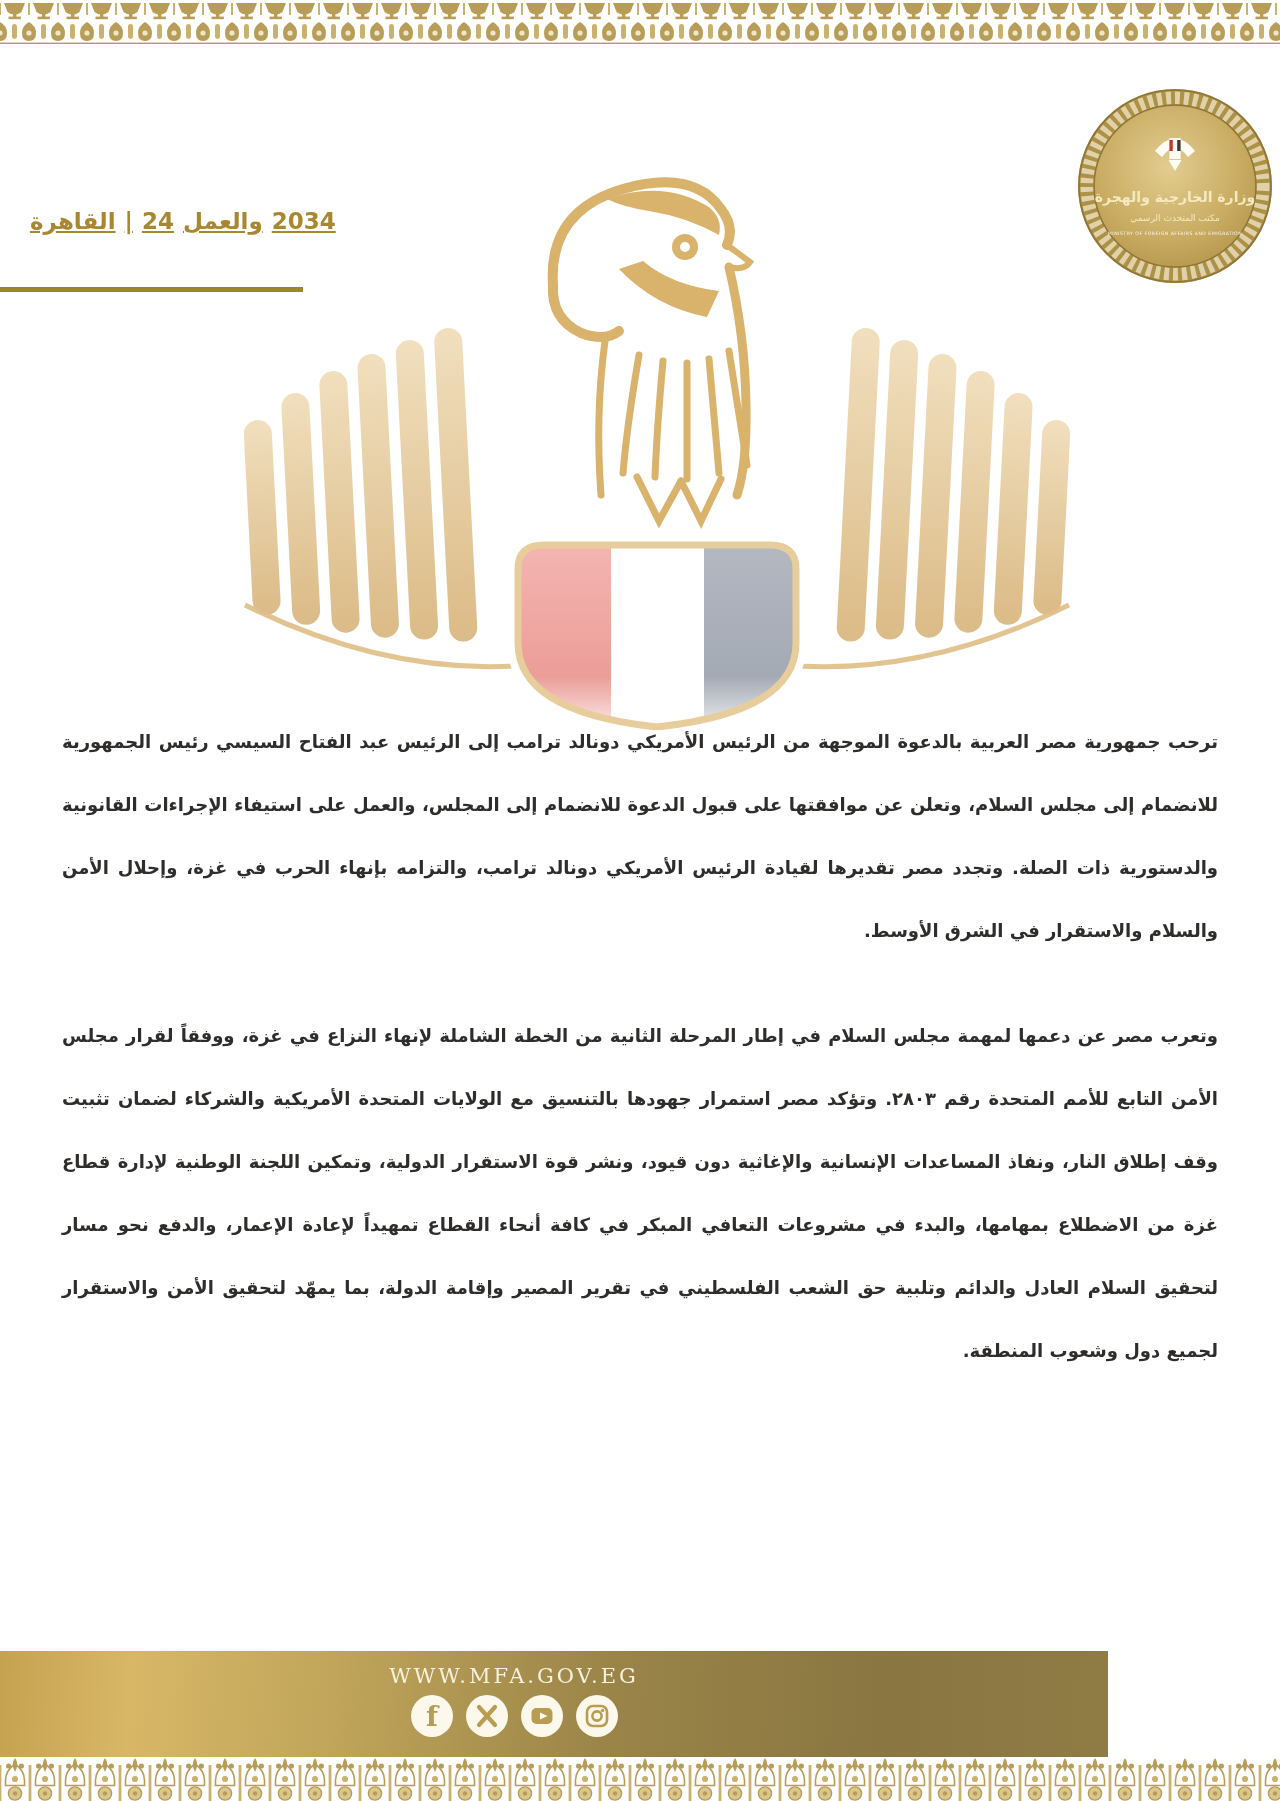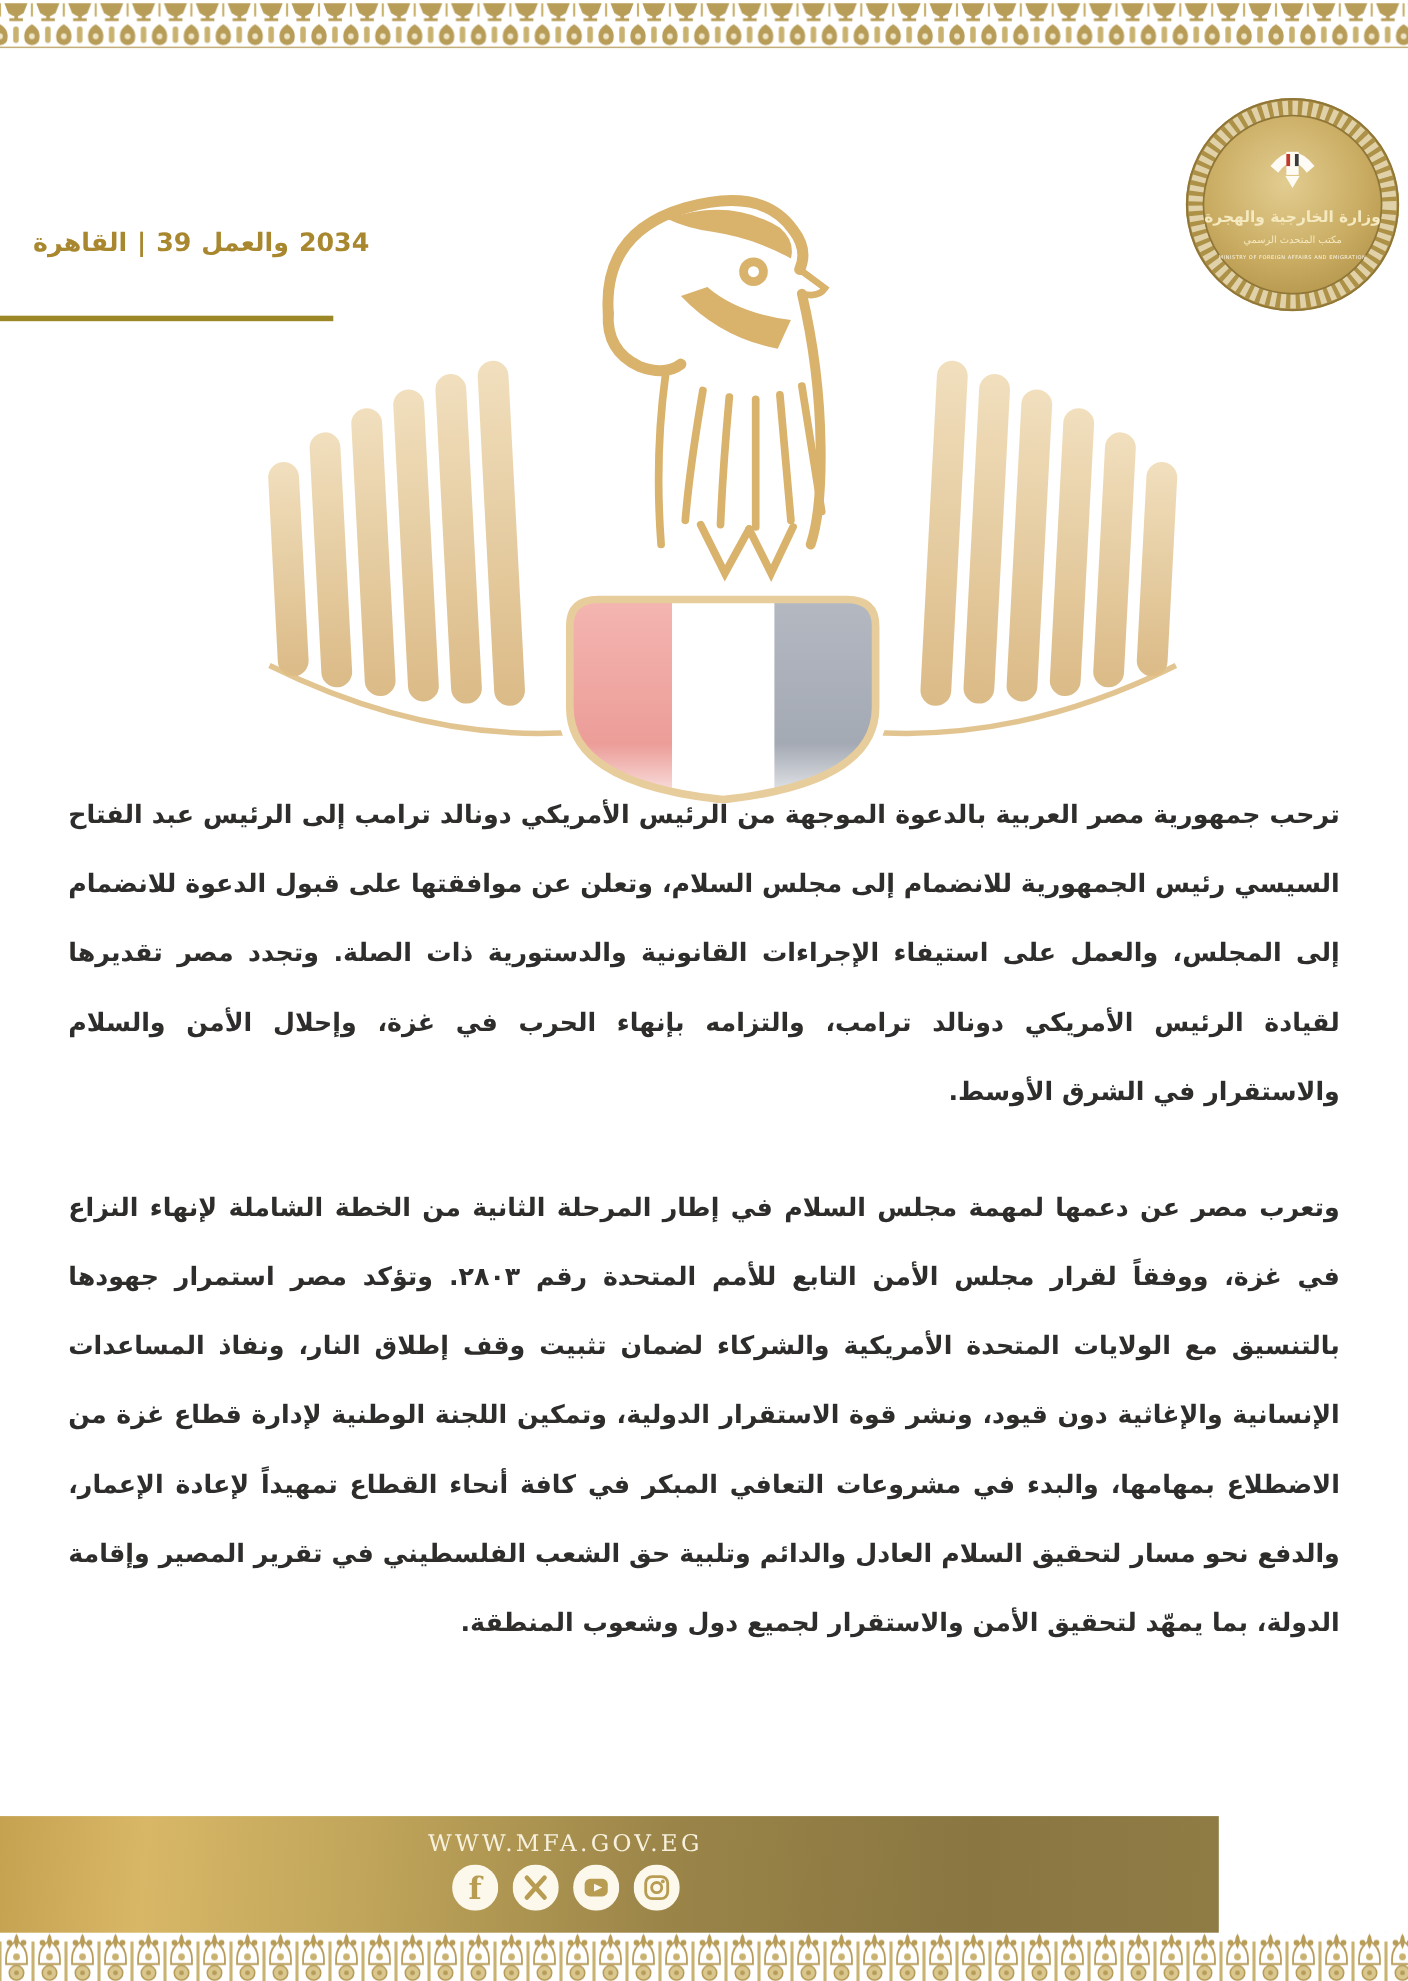--- a/index.html
+++ b/index.html
@@ -12,35 +12,35 @@
   .border-top{position:absolute;top:0;left:0;width:1280px;height:44px;display:block;}
   .border-bottom{position:absolute;top:1757px;left:0;width:1280px;height:44px;display:block;}
   
   .kicker{
     position:absolute;left:30px;top:96px;white-space:nowrap;direction:rtl;
     font-size:54px;font-weight:bold;color:#A8872F;letter-spacing:0px;
   }
   .dateline{
     position:absolute;left:30px;top:208px;direction:ltr;
     display:flex;gap:9px;align-items:flex-end;
-    font-size:23px;font-weight:bold;color:#A8872F;
+    font-size:23px;font-weight:bold;color:#A8872F;text-decoration:underline;
   }
   .header-rule{position:absolute;left:0;top:287px;width:303px;height:5px;background:#9C8727;}
   
   .seal{position:absolute;left:1077px;top:88px;width:196px;height:196px;}
   
   .watermark{position:absolute;left:230px;top:165px;width:850px;height:565px;pointer-events:none;}
   
   .statement-title{
     position:absolute;left:0;right:0;top:640px;margin:0;text-align:center;direction:rtl;
     font-size:34px;font-weight:bold;color:#B03A2F;
   }
   .body-text{
     position:absolute;left:62px;right:62px;top:710px;direction:rtl;
-    font-size:23px;font-weight:bold;color:#2E2D2B;
+    font-size:18px;font-weight:bold;color:#2E2D2B;
     text-align:justify;line-height:63px;
   }
   .body-text p{margin:0 0 42px 0;}
   
   .footer-band{
     position:absolute;left:0;top:1651px;width:1108px;height:106px;
     background:linear-gradient(94deg,#C5A250 0%,#D8B767 12%,#C0A55A 30%,#9A8448 55%,#897641 80%,#8F7C45 100%);
     display:flex;flex-direction:column;align-items:center;justify-content:flex-start;
   }
   .footer-inner{display:flex;flex-direction:column;align-items:center;transform:translateX(-40px);}
@@ -72,21 +72,21 @@
         <rect x="12" y="24" width="5" height="15" rx="2.4" fill="#C9B26F"></rect>
         <rect x="0" y="42.6" width="29" height="1.4" fill="#B79B58"></rect>
       </pattern>
     </defs>
     <rect x="0" y="0" width="1280" height="44" fill="url(#tb)"></rect>
   </svg>
 
   <div class="dateline">
     <bdi>القاهرة</bdi>
     <bdi>|</bdi>
-    <bdi>39</bdi>
+    <bdi>24</bdi>
     <bdi>والعمل</bdi>
     <bdi>2034</bdi>
   </div>
   <div class="header-rule"></div>
 
   <div class="seal">
     <svg viewBox="0 0 196 196" width="196" height="196">
       <defs>
         <radialGradient id="sealG" cx="46%" cy="38%" r="75%">
           <stop offset="0%" stop-color="#E2CC90"></stop>

